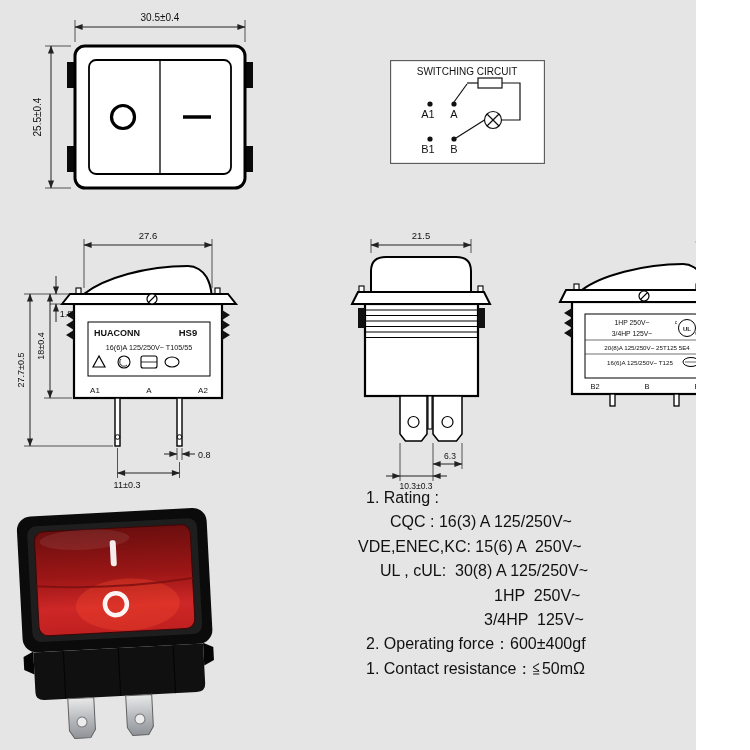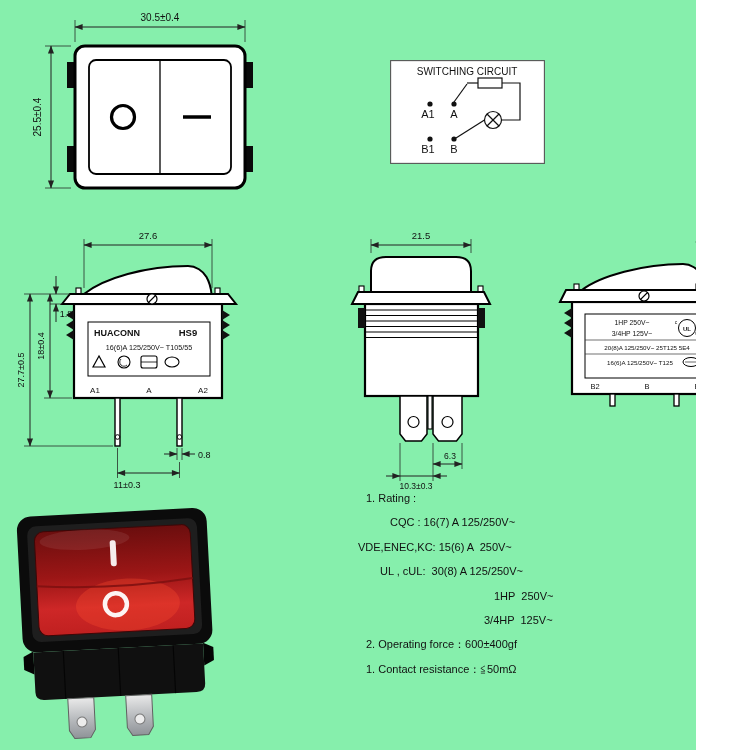--- a/index.html
+++ b/index.html
@@ -1,23 +1,23 @@
 <!DOCTYPE html>
 <html><head>
 <meta charset="utf-8">
 <style>
   *{margin:0;padding:0;box-sizing:border-box}
   html,body{width:750px;height:750px;background:#fff;font-family:"Liberation Sans",sans-serif}
-  #canvas{position:relative;width:696px;height:750px;background:#86efac;overflow:hidden}
+  #canvas{position:relative;width:696px;height:750px;background:#e5e5e5;overflow:hidden}
   .abs{position:absolute}
   svg{display:block}
   svg text{font-family:"Liberation Sans",sans-serif;fill:#111}
   .dl{stroke:#222;stroke-width:1;fill:none}
   .el{stroke:#222;stroke-width:.75;fill:none}
-  .spec-line{font-size:11px;line-height:24.4px;color:#111;white-space:pre}
+  .spec-line{font-size:16px;line-height:24.4px;color:#111;white-space:pre}
   .i0{padding-left:10px}.i1{padding-left:34px}.i2{padding-left:2px}.i3{padding-left:24px}
   .i4{padding-left:138px}.i5{padding-left:128px}
 </style>
 </head>
 <body>
 
 <div id="canvas">
 
   <svg class="abs" style="left:15px;top:6px" width="262" height="212" viewBox="0 0 262 212">
     <defs>
@@ -287,21 +287,21 @@
         <path d="M60,206 L86,206 L86,238 L81,246 L65,246 L60,238 Z" fill="url(#pgMetal)" stroke="#606060" stroke-width="1"></path>
         <circle cx="73" cy="230" r="5" fill="#ececec" stroke="#7a7a7a" stroke-width="1"></circle>
         <path d="M118,206 L144,206 L144,238 L139,246 L123,246 L118,238 Z" fill="url(#pgMetal)" stroke="#606060" stroke-width="1"></path>
         <circle cx="131" cy="230" r="5" fill="#ececec" stroke="#7a7a7a" stroke-width="1"></circle>
       </g>
     </g>
   </svg>
 
   <div class="abs" style="left:356px;top:486px;width:390px">
     <div class="spec-line i0">1. Rating :</div>
-    <div class="spec-line i1">CQC : 16(7) A 125/250V~</div>
+    <div class="spec-line i1">CQC : 16(3) A 125/250V~</div>
     <div class="spec-line i2">VDE,ENEC,KC: 15(6) A  250V~</div>
     <div class="spec-line i3">UL , cUL:  30(8) A 125/250V~</div>
     <div class="spec-line i4">1HP  250V~</div>
     <div class="spec-line i5">3/4HP  125V~</div>
     <div class="spec-line i0">2. Operating force：600±400gf</div>
     <div class="spec-line i0">1. Contact resistance：≦50mΩ</div>
   </div>
 
 </div>
 

